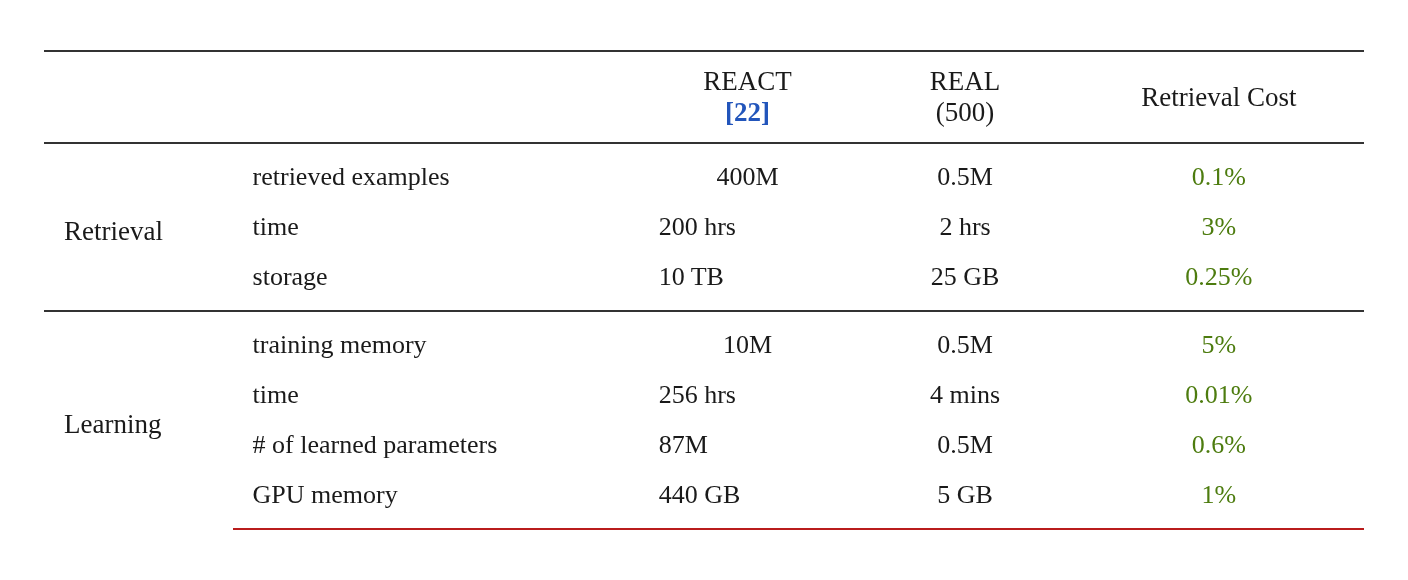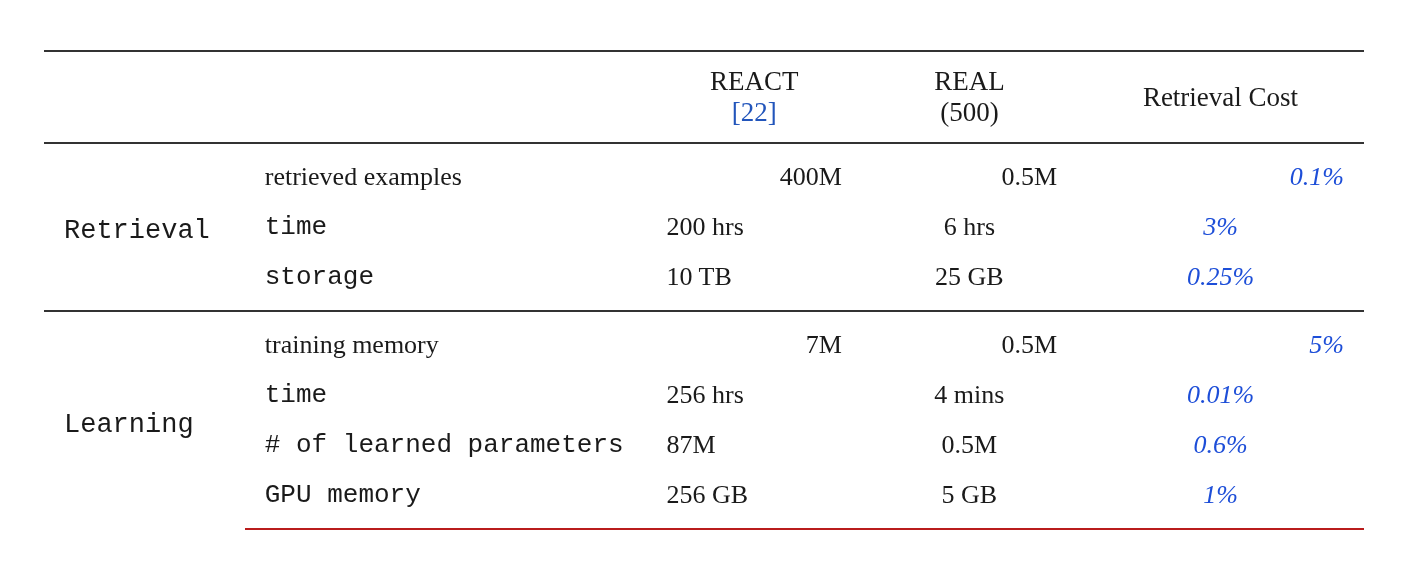--- a/index.html
+++ b/index.html
@@ -53,48 +53,46 @@
     }
 
     tbody tr td {
       padding: 10px 20px;
       vertical-align: middle;
       text-align: center;
     }
 
     tbody tr td:first-child {
       text-align: left;
-      font-family: Liberation Mono, monospace;
     }
 
     tbody tr td:nth-child(2) {
       text-align: left;
       font-family: Liberation Serif, serif;
     }
 
     .stage-cell {
       font-size: 27px;
     }
 
     .cost-cell {
-      color: #1d4ed8;
-      font-style: italic;
+      color: #4d7c0f;
     }
 
     .link-ref {
       color: #2255bb;
+      font-weight: bold;
     }
 
     .bottom-border td {
       border-bottom: 2px solid #b91c1c;
     }
 
     tr.first-in-section td {
       padding-top: 18px;
-      text-align: right;
     }
 
     tr.last-in-section td {
       padding-bottom: 18px;
     }
   </style>
 </head>
 <body>
 
 <div class="table-container">
@@ -120,52 +118,52 @@
     <tr class="first-in-section">
           <td class="stage-cell" rowspan="3">Retrieval</td>
           <td>retrieved examples</td>
           <td>400M</td>
           <td>0.5M</td>
           <td class="cost-cell">0.1%</td>
         </tr>
         <tr>
           <td>time</td>
           <td>200 hrs</td>
-          <td>6 hrs</td>
+          <td>2 hrs</td>
           <td class="cost-cell">3%</td>
         </tr>
         <tr class="last-in-section">
           <td>storage</td>
           <td>10 TB</td>
           <td>25 GB</td>
           <td class="cost-cell">0.25%</td>
         </tr>
         <tr class="section-divider">
           <td colspan="5"></td>
         </tr>
         <tr class="first-in-section">
           <td class="stage-cell" rowspan="4">Learning</td>
           <td>training memory</td>
-          <td>7M</td>
+          <td>10M</td>
           <td>0.5M</td>
           <td class="cost-cell">5%</td>
         </tr>
         <tr>
           <td>time</td>
           <td>256 hrs</td>
           <td>4 mins</td>
           <td class="cost-cell">0.01%</td>
         </tr>
         <tr>
           <td># of learned parameters</td>
           <td>87M</td>
           <td>0.5M</td>
           <td class="cost-cell">0.6%</td>
         </tr>
         <tr class="last-in-section bottom-border">
           <td>GPU memory</td>
-          <td>256 GB</td>
+          <td>440 GB</td>
           <td>5 GB</td>
           <td class="cost-cell">1%</td>
         </tr>
       </tbody>
   </table>
 </div>
 
 </body></html>

